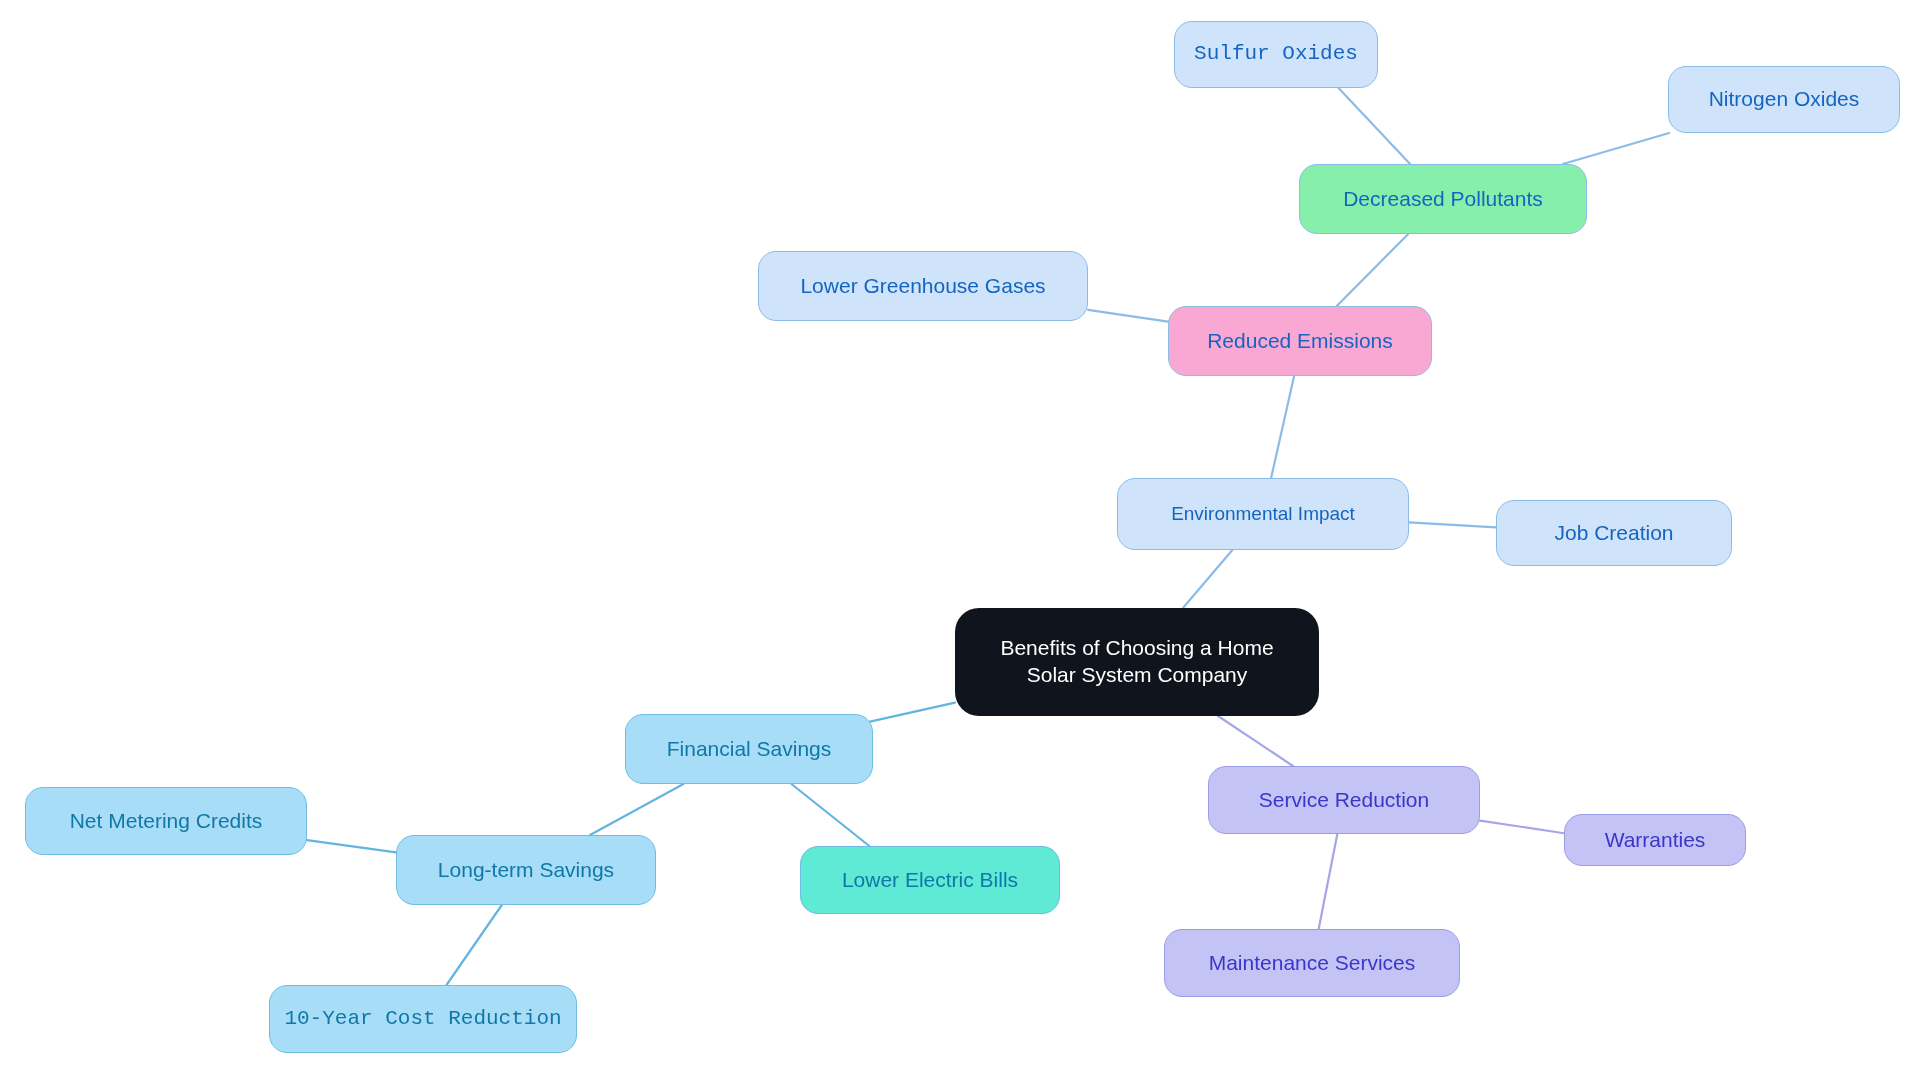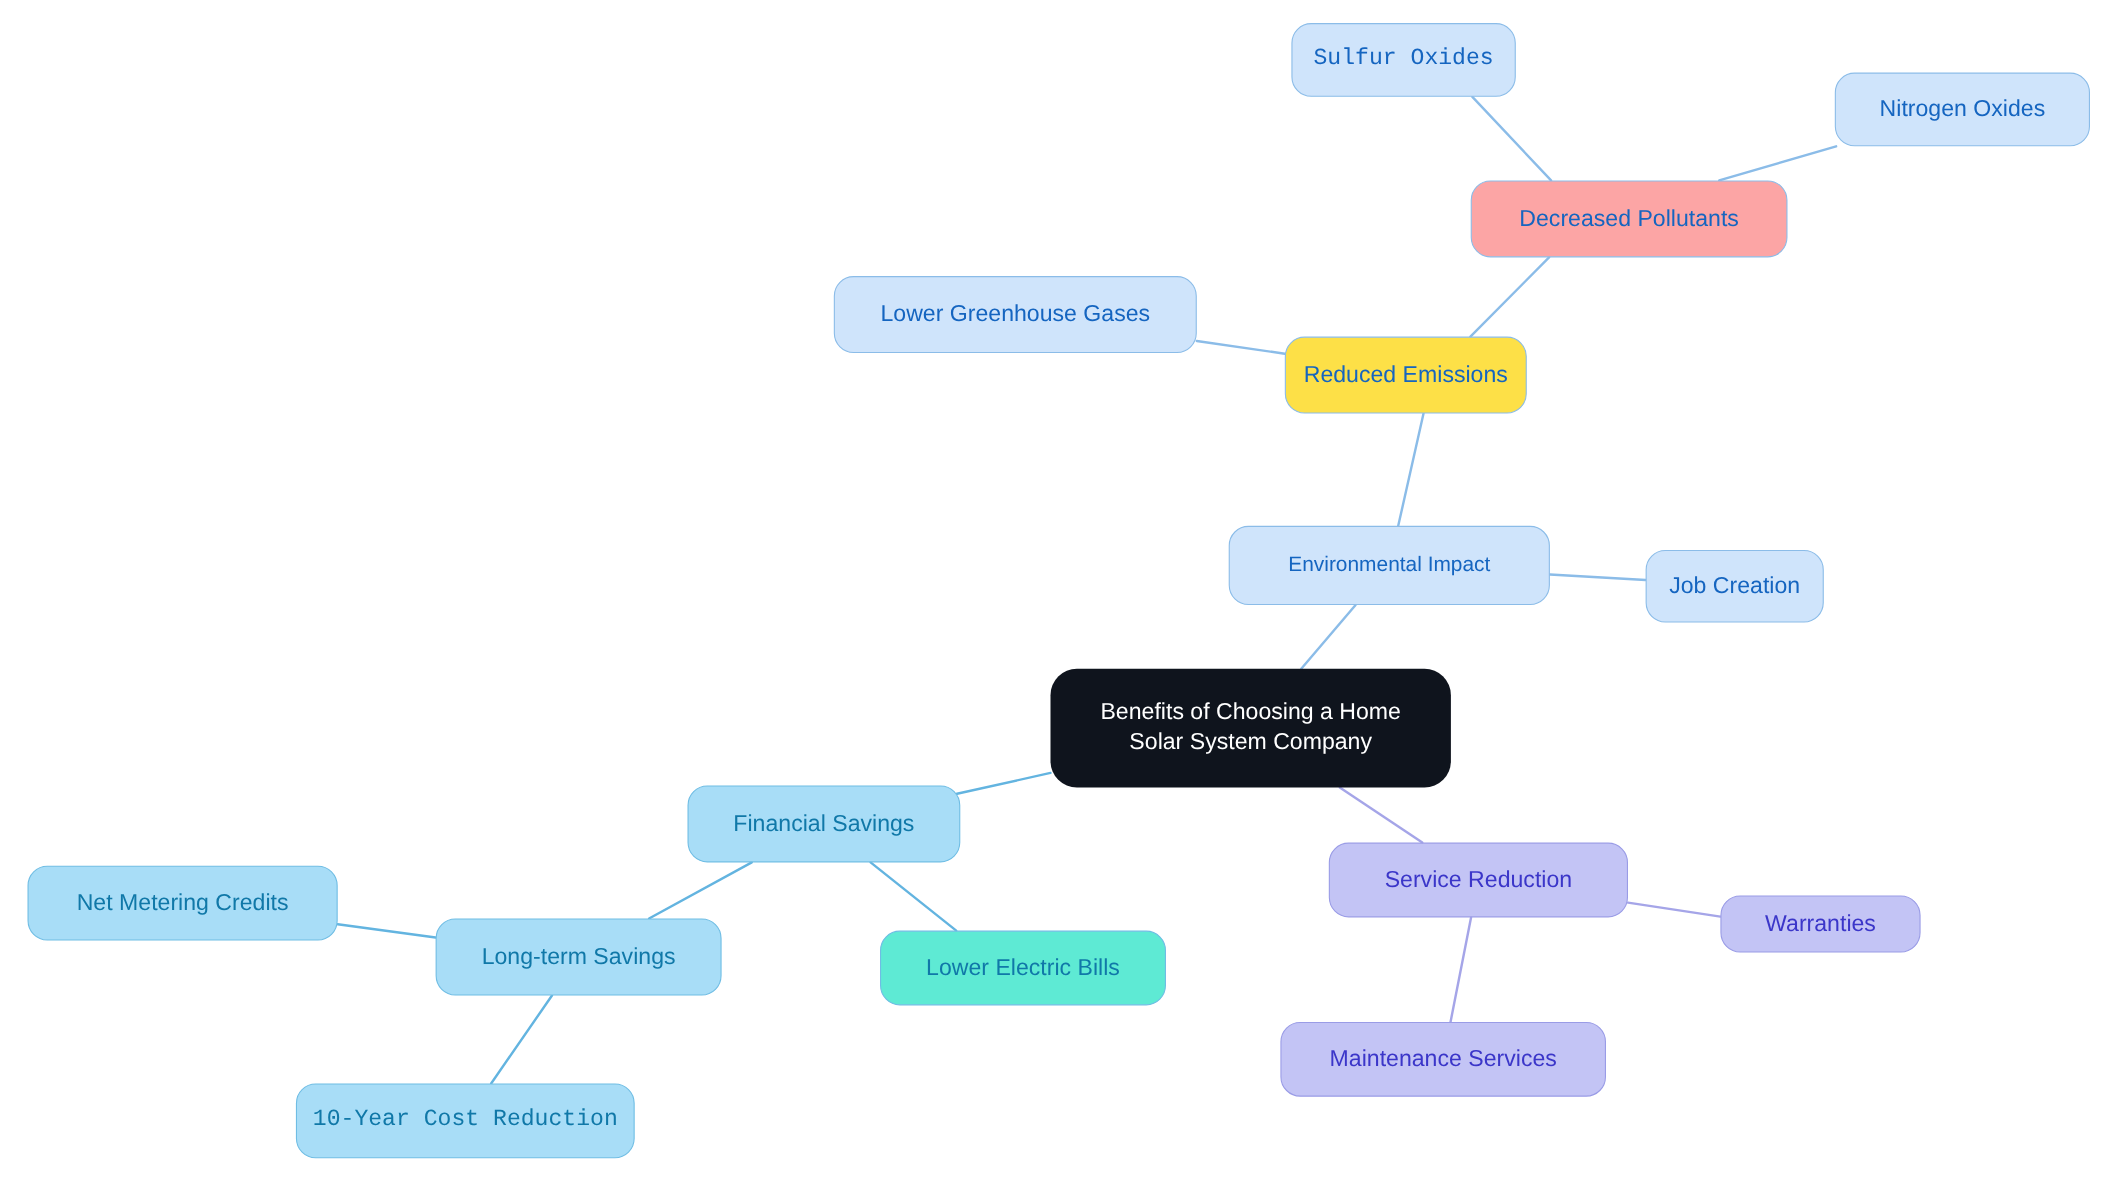--- a/index.html
+++ b/index.html
@@ -62,24 +62,24 @@
       <line x1="396" y1="852.3055555555555" x2="307" y2="840.1916666666667" stroke="#63b4e0" stroke-width="2.2" stroke-linecap="round"></line>
       <line x1="501.80536912751677" y1="905" x2="446.503355704698" y2="985" stroke="#63b4e0" stroke-width="2.2" stroke-linecap="round"></line>
       <line x1="1218" y1="716" x2="1293" y2="766" stroke="#a5a5e8" stroke-width="2.2" stroke-linecap="round"></line>
       <line x1="1480" y1="820.5530546623794" x2="1564" y2="833.2475884244373" stroke="#a5a5e8" stroke-width="2.2" stroke-linecap="round"></line>
       <line x1="1337.3251533742332" y1="834" x2="1318.6748466257668" y2="929" stroke="#a5a5e8" stroke-width="2.2" stroke-linecap="round"></line>
     </svg>
   <div id="node-layer">
       <div class="node node-root" style="left: 955px; top: 608px; width: 364px; height: 108px; background: rgb(15, 20, 29); border-color: rgb(15, 20, 29); color: rgb(255, 255, 255); font-size: 21px;">Benefits of Choosing a Home
 Solar System Company</div>
       <div class="node" style="left: 1117px; top: 478px; width: 292px; height: 72px; background: rgb(207, 228, 251); border-color: rgb(139, 188, 232); color: rgb(21, 101, 192); font-size: 19px;">Environmental Impact</div>
-      <div class="node" style="left: 1496px; top: 500px; width: 162px; height: 66px; background: rgb(207, 228, 251); border-color: rgb(139, 188, 232); color: rgb(21, 101, 192); font-size: 21px; text-align: right;">Job Creation</div>
-      <div class="node" style="left: 1168px; top: 306px; width: 220px; height: 70px; background: #fde047; border-color: rgb(139, 188, 232); color: rgb(21, 101, 192); font-size: 21px;">Reduced Emissions</div>
+      <div class="node" style="left: 1496px; top: 500px; width: 236px; height: 66px; background: rgb(207, 228, 251); border-color: rgb(139, 188, 232); color: rgb(21, 101, 192); font-size: 21px; text-align: right;">Job Creation</div>
+      <div class="node" style="left: 1168px; top: 306px; width: 264px; height: 70px; background: #f9a8d4; border-color: rgb(139, 188, 232); color: rgb(21, 101, 192); font-size: 21px;">Reduced Emissions</div>
       <div class="node" style="left: 758px; top: 251px; width: 330px; height: 70px; background: rgb(207, 228, 251); border-color: rgb(139, 188, 232); color: rgb(21, 101, 192); font-size: 21px;">Lower Greenhouse Gases</div>
-      <div class="node" style="left: 1299px; top: 164px; width: 288px; height: 70px; background: #fca5a5; border-color: rgb(139, 188, 232); color: rgb(21, 101, 192); font-size: 21px; margin-left: 38px;">Decreased Pollutants</div>
+      <div class="node" style="left: 1299px; top: 164px; width: 288px; height: 70px; background: #86efac; border-color: rgb(139, 188, 232); color: rgb(21, 101, 192); font-size: 21px;">Decreased Pollutants</div>
       <div class="node" style="left: 1174px; top: 21px; width: 204px; height: 67px; background: rgb(207, 228, 251); border-color: rgb(139, 188, 232); color: rgb(21, 101, 192); font-size: 21px; font-family: Liberation Mono, monospace;">Sulfur Oxides</div>
       <div class="node" style="left: 1668px; top: 66px; width: 232px; height: 67px; background: rgb(207, 228, 251); border-color: rgb(139, 188, 232); color: rgb(21, 101, 192); font-size: 21px;">Nitrogen Oxides</div>
       <div class="node" style="left: 625px; top: 714px; width: 248px; height: 70px; background: rgb(168, 221, 247); border-color: rgb(111, 189, 228); color: rgb(16, 120, 168); font-size: 21px;">Financial Savings</div>
       <div class="node" style="left: 800px; top: 846px; width: 260px; height: 68px; background: #5eead4; border-color: rgb(111, 189, 228); color: rgb(16, 120, 168); font-size: 21px;">Lower Electric Bills</div>
       <div class="node" style="left: 396px; top: 835px; width: 260px; height: 70px; background: rgb(168, 221, 247); border-color: rgb(111, 189, 228); color: rgb(16, 120, 168); font-size: 21px;">Long-term Savings</div>
       <div class="node" style="left: 25px; top: 787px; width: 282px; height: 68px; background: rgb(168, 221, 247); border-color: rgb(111, 189, 228); color: rgb(16, 120, 168); font-size: 21px;">Net Metering Credits</div>
       <div class="node" style="left: 269px; top: 985px; width: 308px; height: 68px; background: rgb(168, 221, 247); border-color: rgb(111, 189, 228); color: rgb(16, 120, 168); font-size: 21px; font-family: Liberation Mono, monospace;">10-Year Cost Reduction</div>
       <div class="node" style="left: 1208px; top: 766px; width: 272px; height: 68px; background: rgb(195, 196, 245); border-color: rgb(154, 156, 230); color: rgb(59, 54, 201); font-size: 21px;">Service Reduction</div>
       <div class="node" style="left: 1564px; top: 814px; width: 182px; height: 52px; background: rgb(195, 196, 245); border-color: rgb(154, 156, 230); color: rgb(59, 54, 201); font-size: 21px;">Warranties</div>
       <div class="node" style="left: 1164px; top: 929px; width: 296px; height: 68px; background: rgb(195, 196, 245); border-color: rgb(154, 156, 230); color: rgb(59, 54, 201); font-size: 21px;">Maintenance Services</div>

